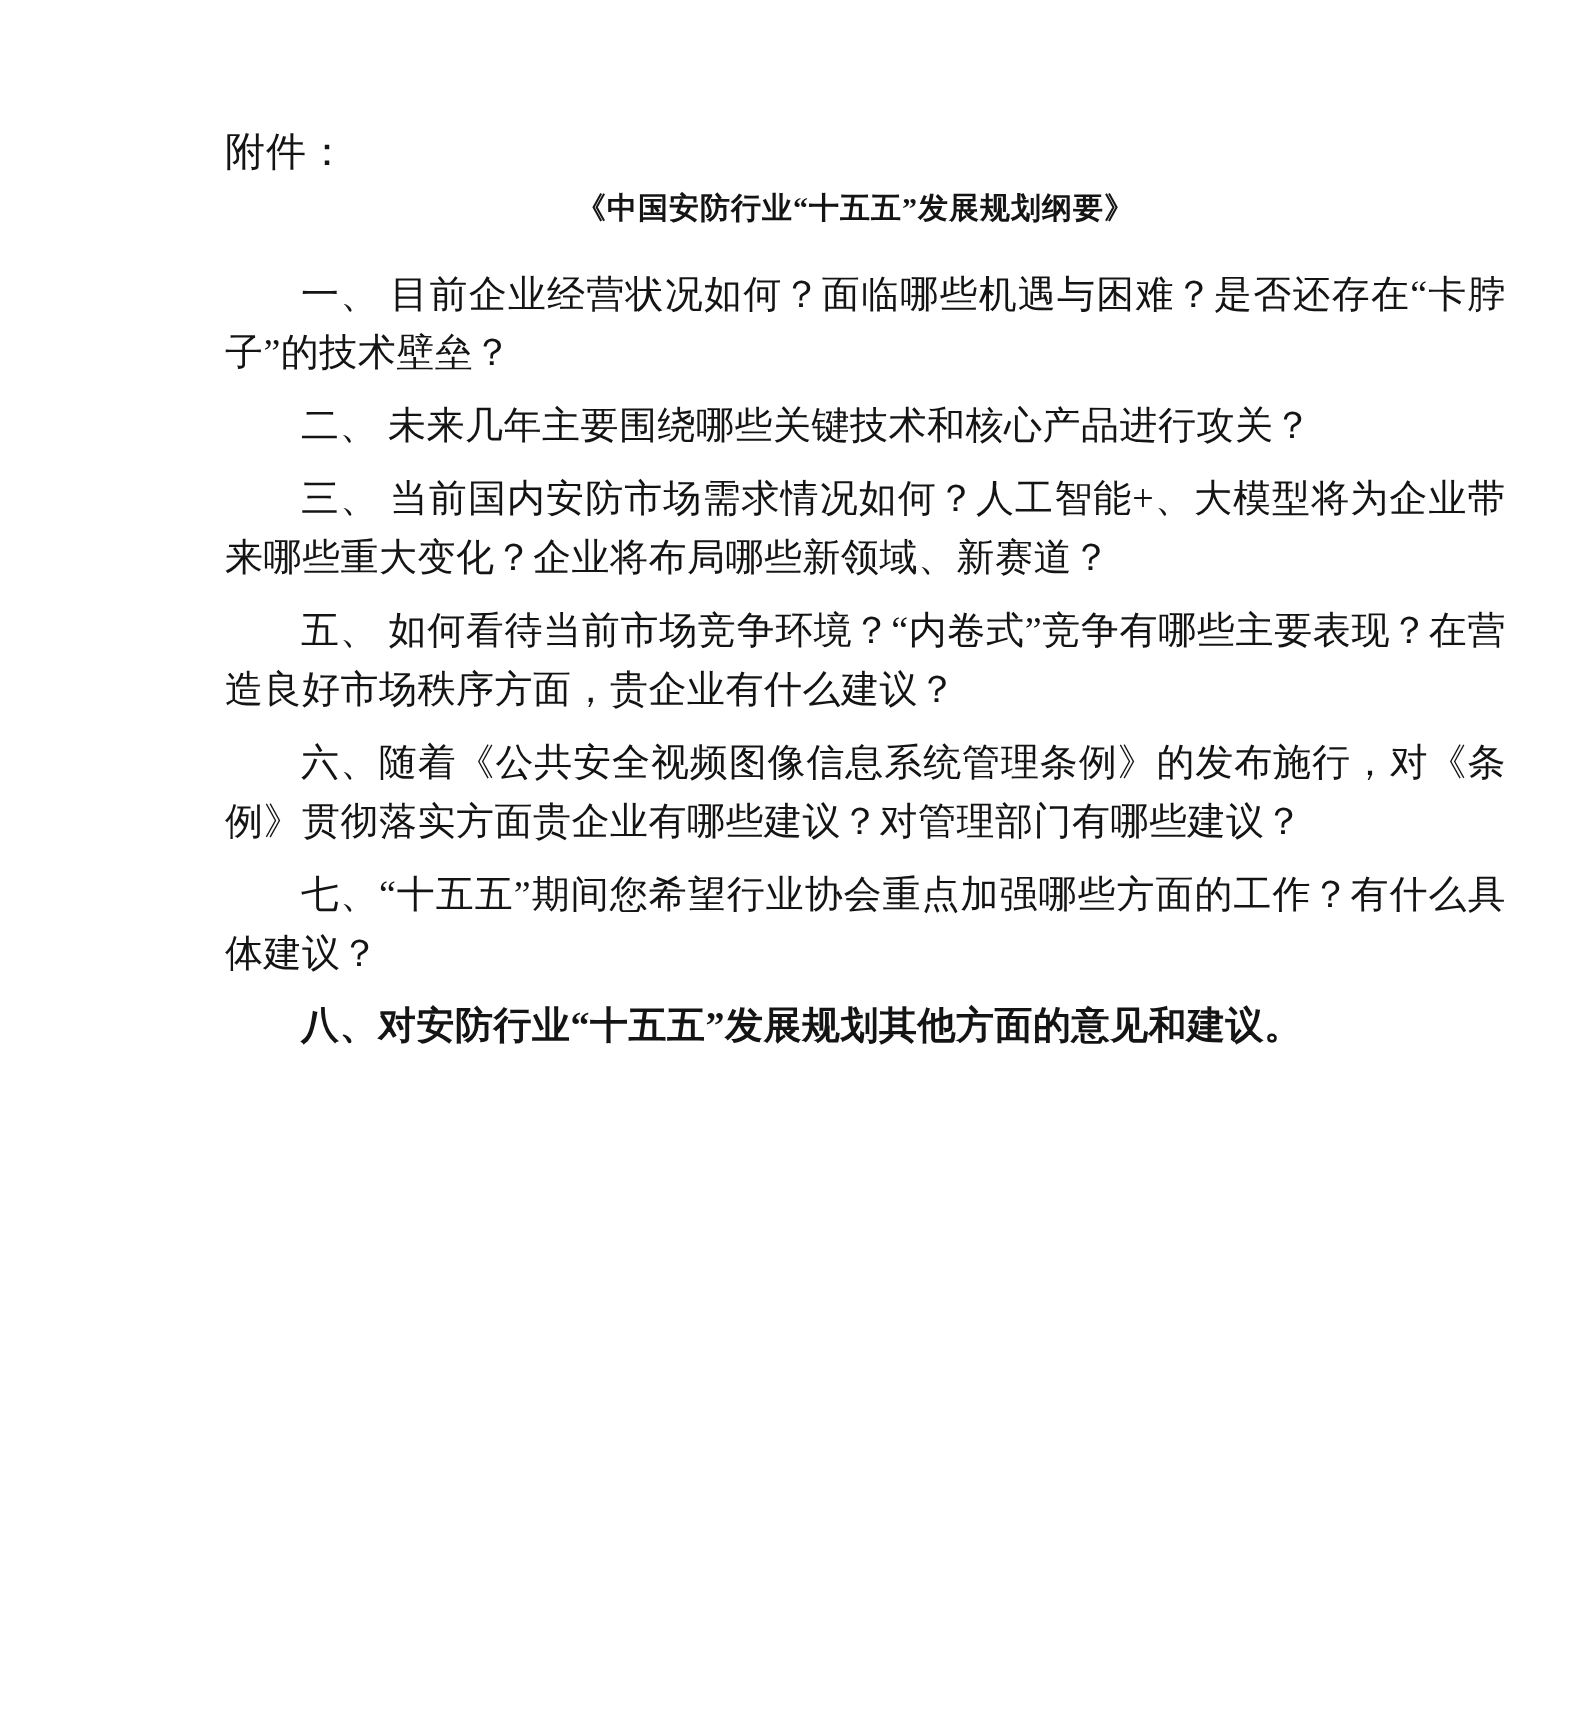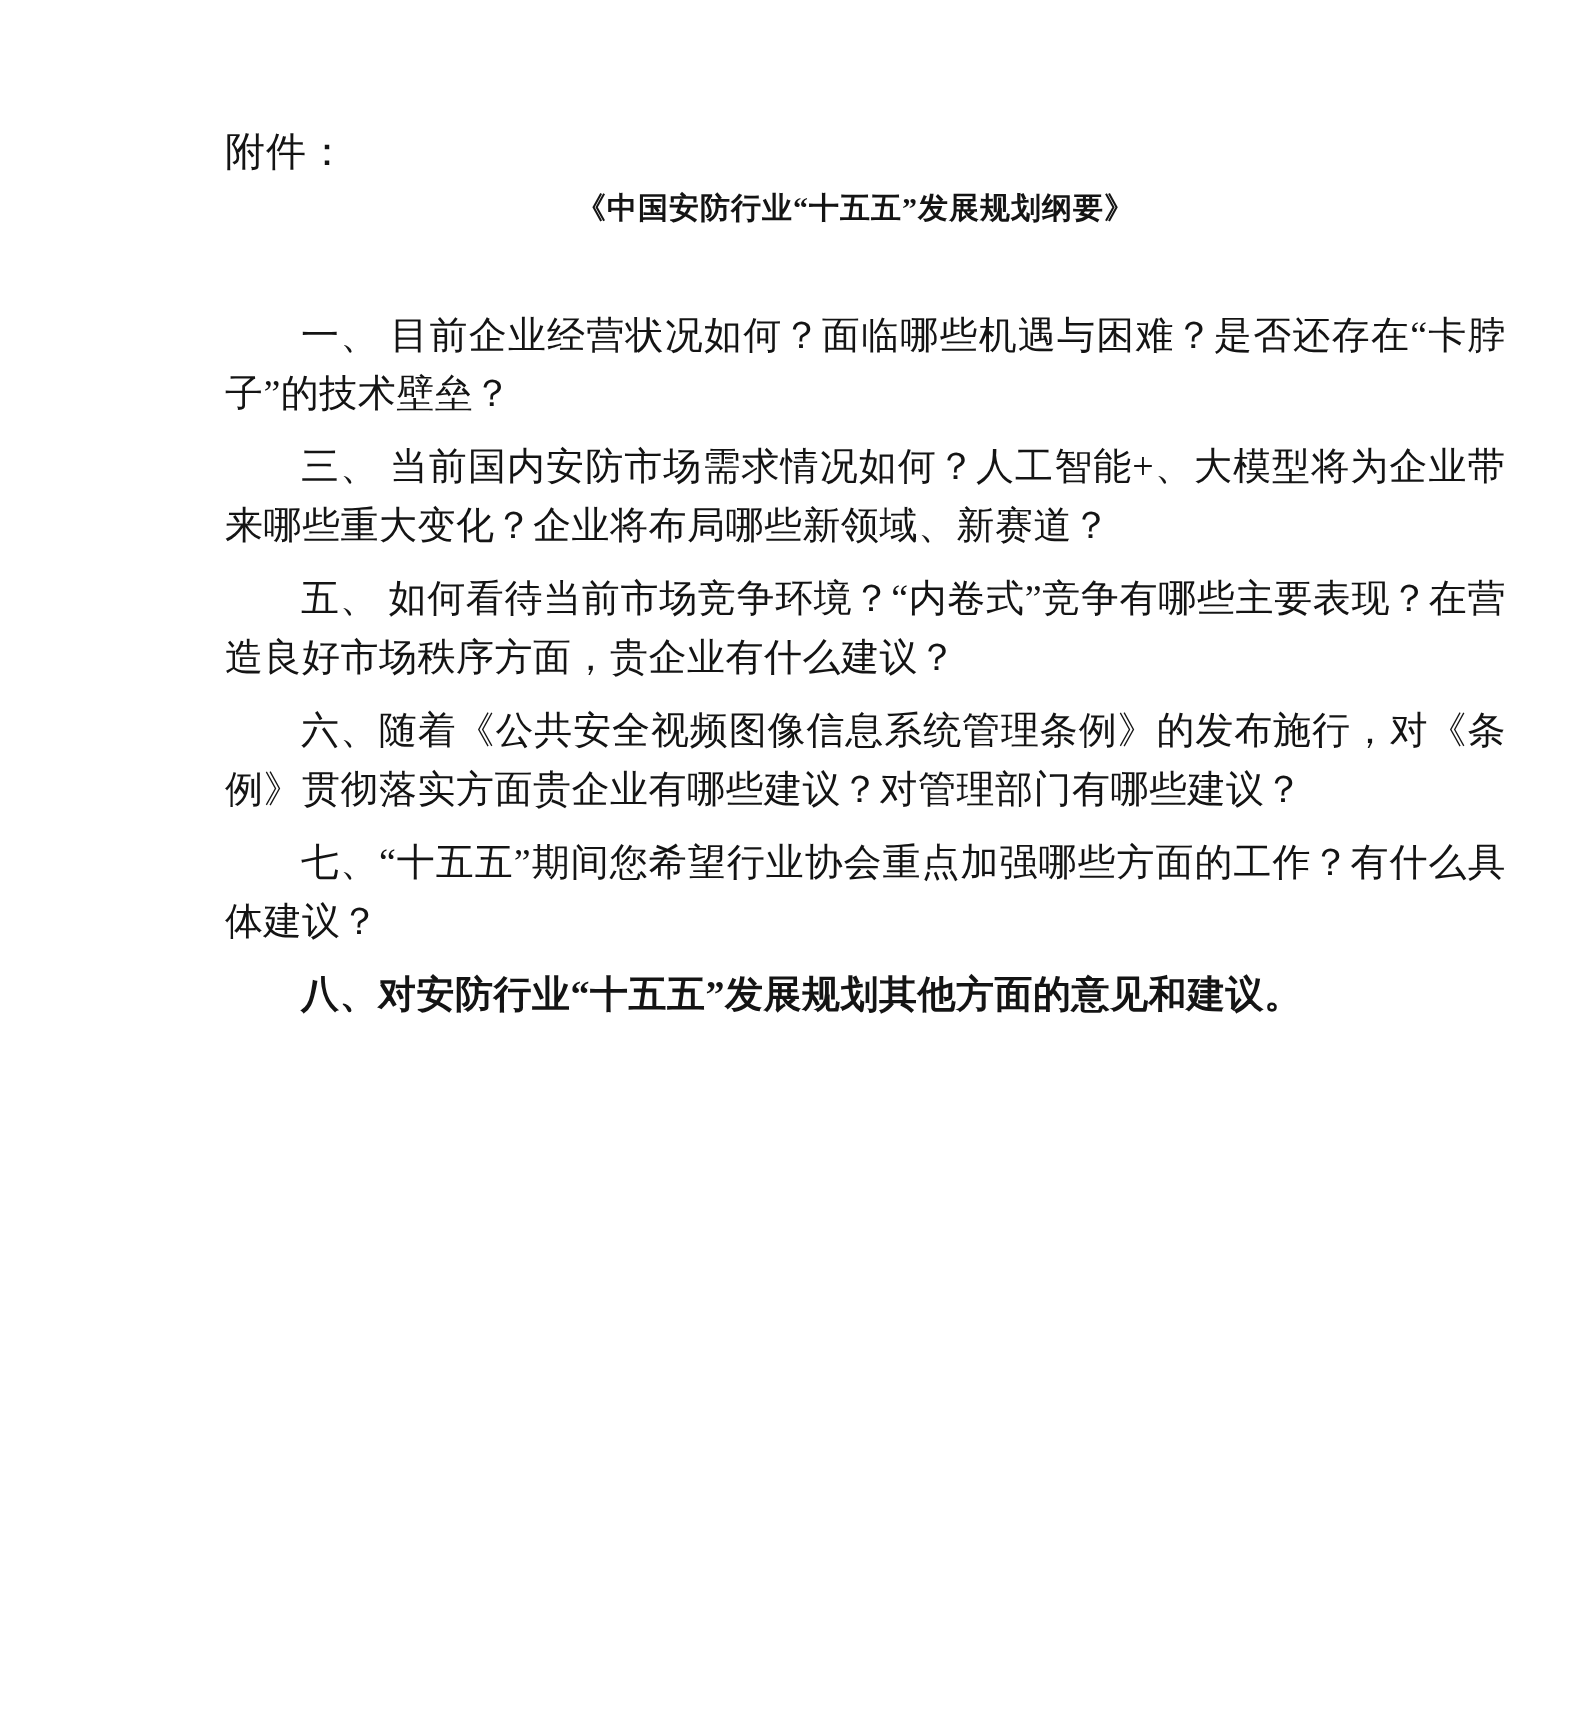--- a/index.html
+++ b/index.html
@@ -36,21 +36,21 @@
     line-height: 1.32;
     letter-spacing: 1px;
     margin: 0 0 0 0;
     padding-right: 20px;
   }
   .doc-title .line {
     display: block;
     white-space: nowrap;
   }
   .questions {
-    margin-top: 78px;
+    margin-top: 37px;
   }
   .q {
     font-size: 38px;
     line-height: 1.55;
     letter-spacing: 0.5px;
     text-indent: 76px;
     margin: 0 0 14px 0;
     text-align: justify;
     text-justify: inter-ideograph;
     word-break: break-all;
@@ -66,20 +66,21 @@
 <div class="page">
 
   <div class="attachment-label">附件：</div>
 
   <div class="doc-title">
     <span class="line">《中国安防行业“十五五”发展规划纲要》</span>
   </div>
 
   <div class="questions">
     <p class="q">一、 目前企业经营状况如何？面临哪些机遇与困难？是否还存在“卡脖子”的技术壁垒？</p>
+    <p class="q">二、 未来几年主要围绕哪些关键技术和核心产品进行攻关？</p>
     <p class="q">三、 当前国内安防市场需求情况如何？人工智能+、大模型将为企业带来哪些重大变化？企业将布局哪些新领域、新赛道？</p>
     <p class="q">五、 如何看待当前市场竞争环境？“内卷式”竞争有哪些主要表现？在营造良好市场秩序方面，贵企业有什么建议？</p>
     <p class="q">六、随着《公共安全视频图像信息系统管理条例》的发布施行，对《条例》贯彻落实方面贵企业有哪些建议？对管理部门有哪些建议？</p>
     <p class="q">七、“十五五”期间您希望行业协会重点加强哪些方面的工作？有什么具体建议？</p>
     <p class="q">八、对安防行业“十五五”发展规划其他方面的意见和建议。</p>
   </div>
 
 </div>
 
 </body></html>

